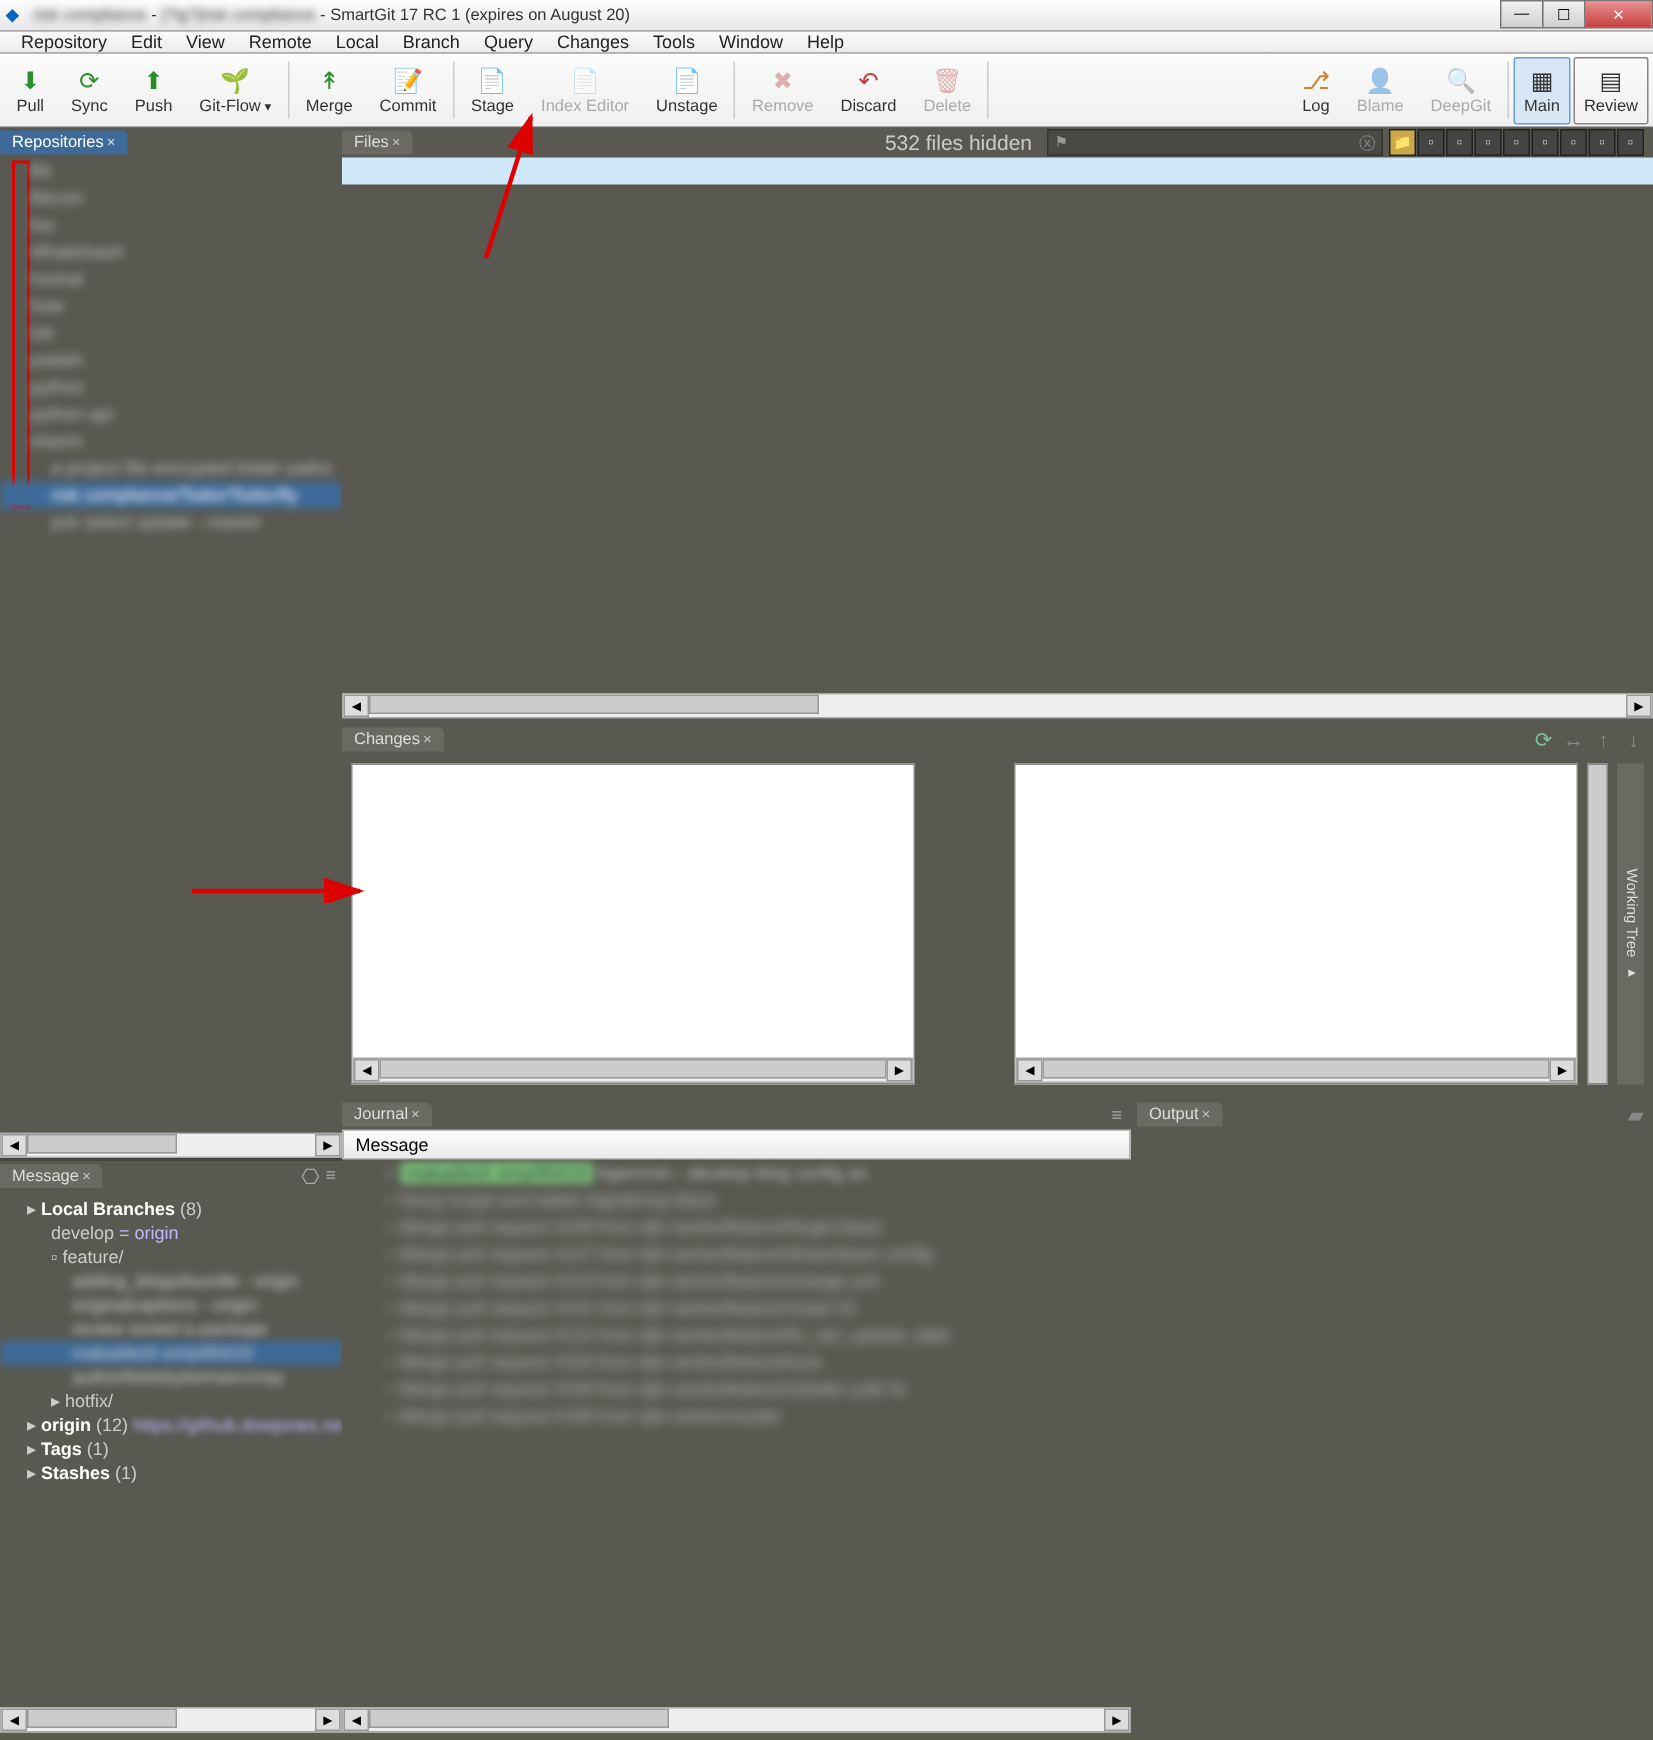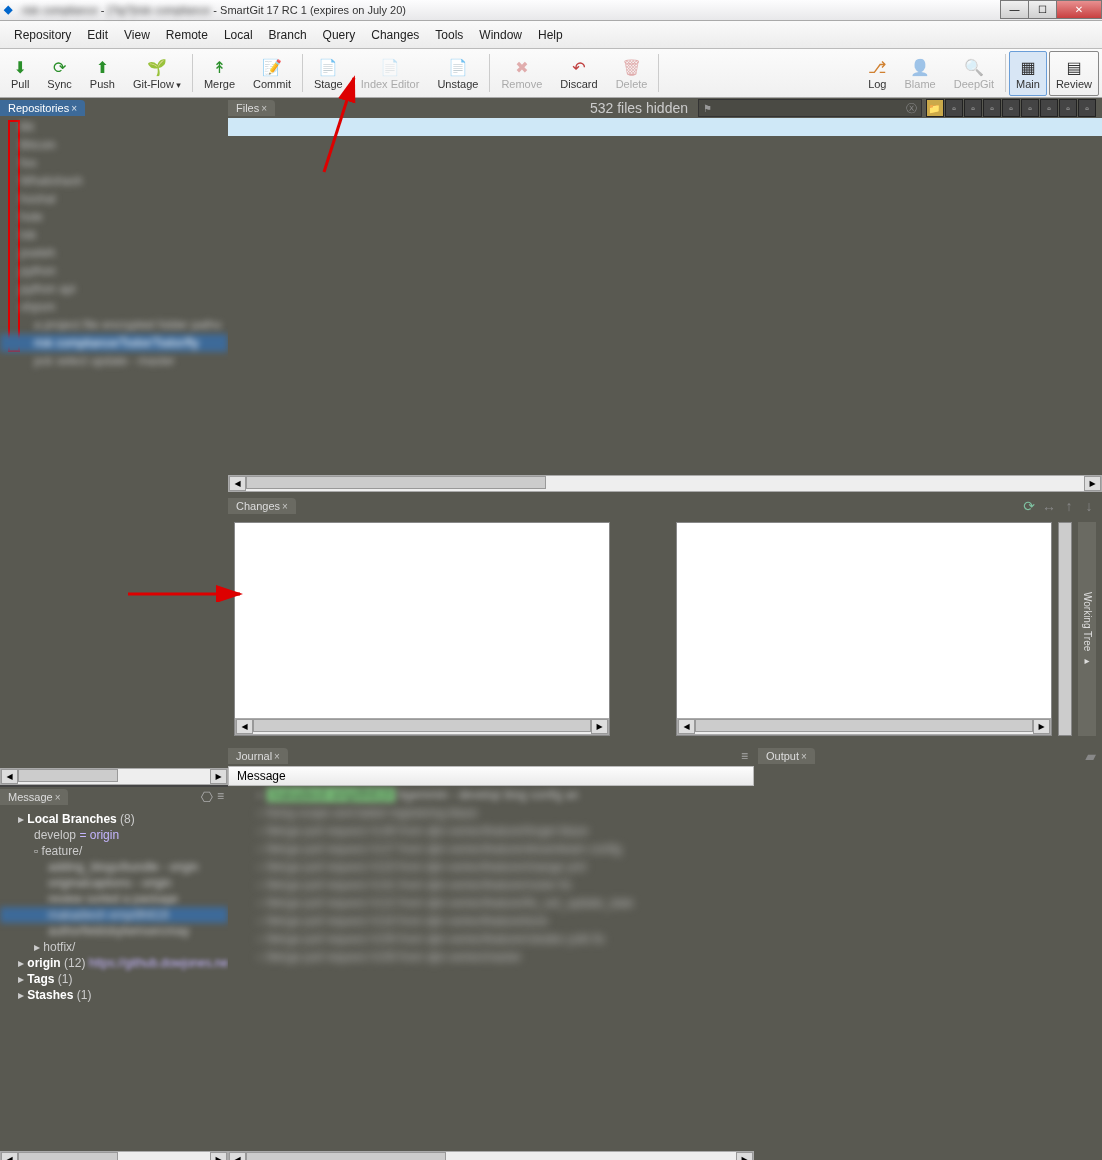--- a/index.html
+++ b/index.html
@@ -5,21 +5,21 @@
 html,body{margin:0;padding:0;font-family:"Segoe UI",Tahoma,sans-serif;font-size:12px;background:#5a5a50;color:#000;overflow:hidden}
 *{box-sizing:border-box}
 .window{width:1102px;height:1160px;background:#5a5a50;position:relative}
 .titlebar{height:21px;background:linear-gradient(#fdfdfe,#e8e8ea);display:flex;align-items:center;padding:0 4px;border-bottom:1px solid #aaa}
 .titlebar .icon{width:14px;height:14px;margin-right:4px;color:#0066cc;font-weight:bold;font-size:11px}
 .titlebar .title{font-size:11px;color:#333;filter:blur(0px)}
 .titlebar .blur{filter:blur(3px)}
 .winbtns{position:absolute;right:0;top:0;display:flex;height:19px}
 .winbtn{width:29px;height:19px;display:flex;align-items:center;justify-content:center;font-size:10px;border:1px solid #777;background:linear-gradient(#f0f0f0,#d0d0d0);margin-left:-1px}
 .winbtn.close{background:linear-gradient(#e89090,#c84040);color:#fff;width:46px}
-.menubar{height:28px;background:linear-gradient(#fafafa,#ececec);display:flex;align-items:center;padding:0 6px;border-bottom:1px solid #bbb}
+.menubar{height:15px;background:linear-gradient(#fafafa,#ececec);display:flex;align-items:center;padding:0 6px;border-bottom:1px solid #bbb}
 .menubar span{padding:2px 8px;font-size:12px;color:#222;cursor:default}
 .toolbar{height:49px;background:linear-gradient(#fbfbfb,#f0f0f0);display:flex;align-items:center;padding:0 2px;border-bottom:1px solid #aaa}
 .tbtn{display:flex;flex-direction:column;align-items:center;justify-content:center;padding:2px 8px;height:45px;cursor:default;color:#333;border:1px solid transparent}
 .tbtn .ic{height:22px;display:flex;align-items:center;justify-content:center;font-size:16px}
 .tbtn .lbl{font-size:11px;color:#333}
 .tbtn.disabled .lbl{color:#aaa}
 .tbtn.disabled .ic{opacity:.4}
 .tsep{width:1px;height:38px;background:#ccc;margin:0 2px}
 .tbtn.perspective{border:1px solid #888;border-radius:2px;margin:0 1px;padding:2px 6px}
 .tbtn.perspective.active{background:#d8e6f5;border-color:#6a9ed8}
@@ -80,21 +80,21 @@
 .arrow{position:absolute;pointer-events:none}
 svg{display:block}
 </style>
 </head>
 <body>
 
 <div class="window">
 
   <div class="titlebar">
     <span class="icon">◆</span>
-    <span class="title"><span class="blur">risk compliance</span> - <span class="blur">[?ig?]risk compliance</span> - <span>SmartGit 17 RC 1 (expires on July 20)</span></span>
+    <span class="title"><span class="blur">risk compliance</span> - <span class="blur">[?ig?]risk compliance</span> - <span>SmartGit 17 RC 1 (expires on August 20)</span></span>
     <div class="winbtns">
       <div class="winbtn">—</div>
       <div class="winbtn">☐</div>
       <div class="winbtn close">✕</div>
     </div>
   </div>
 
   <div class="menubar" id="menubar">
       <span>Repository</span>
       <span>Edit</span>

